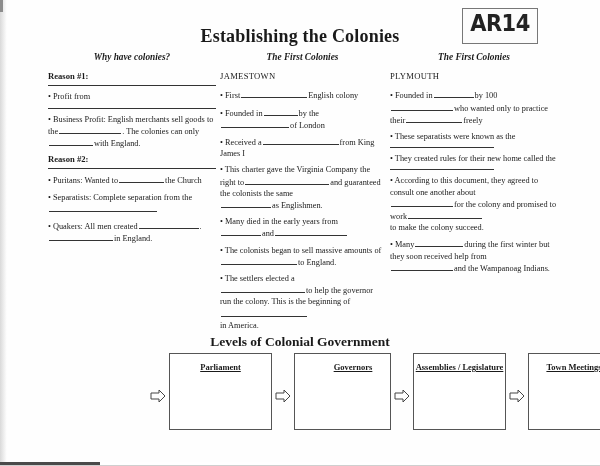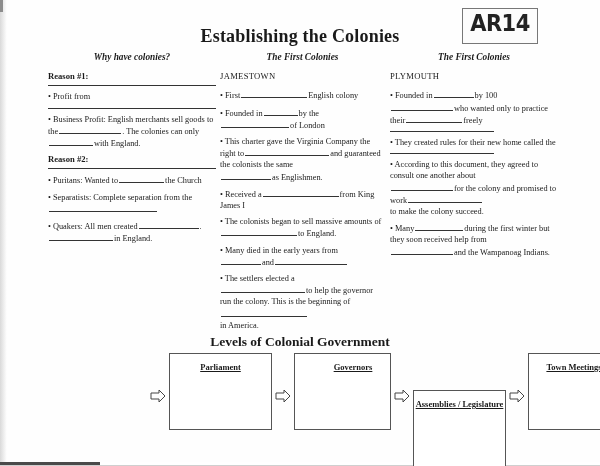--- a/index.html
+++ b/index.html
@@ -218,48 +218,51 @@
 
     <div class="bullet-item">
       <span>• First</span><span class="blank" style="width:66px"></span><span>English colony</span>
     </div>
 
     <div class="bullet-item">
       <span>• Founded in</span><span class="blank" style="width:34px"></span><span>by the</span><br><span class="blank" style="width:68px"></span><span>of London</span>
     </div>
 
     <div class="bullet-item">
+      <span>• Received a</span><span class="blank" style="width:76px"></span><span>from King James I</span>
+    </div>
+
+    <div class="bullet-item">
       <span>• This charter gave the Virginia Company the right to</span><span class="blank" style="width:84px"></span><span>and guaranteed the colonists the same</span><br><span class="blank" style="width:50px"></span><span>as Englishmen.</span>
     </div>
 
     <div class="bullet-item">
-      <span>• Received a</span><span class="blank" style="width:76px"></span><span>from King James I</span>
+      <span>• Many died in the early years from</span><br><span class="blank" style="width:40px"></span><span>and</span><span class="blank" style="width:72px"></span>
     </div>
 
     <div class="bullet-item">
       <span>• The colonists began to sell massive amounts of</span><span class="blank" style="width:76px"></span><span>to England.</span>
-    </div>
-
-    <div class="bullet-item">
-      <span>• Many died in the early years from</span><br><span class="blank" style="width:40px"></span><span>and</span><span class="blank" style="width:72px"></span>
     </div>
 
     <div class="bullet-item">
       <span>• The settlers elected a</span><br><span class="blank" style="width:84px"></span><span>to help the governor run the colony.  This is the beginning of</span><span class="blank" style="width:86px"></span><br><span>in America.</span>
     </div>
   </div>
 
   <div class="col col-right">
     <div class="col-head-italic">The First Colonies</div>
     <div class="col-head-plain">PLYMOUTH</div>
 
     <div class="bullet-item">
       <span>• Founded in</span><span class="blank" style="width:40px"></span><span>by 100</span><br><span class="blank" style="width:62px"></span><span>who wanted only to practice their</span><span class="blank" style="width:56px"></span><span>freely</span>
     </div>
 
+    <div class="bullet-item">
+      <span>• These separatists were known as the</span>
+    </div>
     <div class="rule rule-part"></div>
 
     <div class="bullet-item">
       <span>• They created rules for their new home called the</span>
     </div>
     <div class="rule rule-part"></div>
 
     <div class="bullet-item">
       <span>• According to this document, they agreed to consult one another about</span><br><span class="blank" style="width:62px"></span><span>for the colony and promised to work</span><span class="blank" style="width:74px"></span><br><span>to make the colony succeed.</span>
     </div>
@@ -283,21 +286,21 @@
       <path d="M1 4 H9 V1 L15 7 L9 13 V10 H1 Z" fill="none" stroke="#444" stroke-width="1"></path>
     </svg>
 
     <div class="flow-box" style="left:244px;width:97px;padding-left:21px;">
       <span class="label">Governors</span>
     </div>
     <svg class="arrow" style="left:344px;" viewBox="0 0 16 14">
       <path d="M1 4 H9 V1 L15 7 L9 13 V10 H1 Z" fill="none" stroke="#444" stroke-width="1"></path>
     </svg>
 
-    <div class="flow-box" style="left:363px;width:93px;margin-top:37px;">
+    <div class="flow-box" style="left:363px;width:93px;">
       <span class="label">Assemblies / Legislature</span>
     </div>
     <svg class="arrow" style="left:459px;" viewBox="0 0 16 14">
       <path d="M1 4 H9 V1 L15 7 L9 13 V10 H1 Z" fill="none" stroke="#444" stroke-width="1"></path>
     </svg>
 
     <div class="flow-box" style="left:478px;width:92px;">
       <span class="label">Town Meetings</span>
     </div>
   </div>

